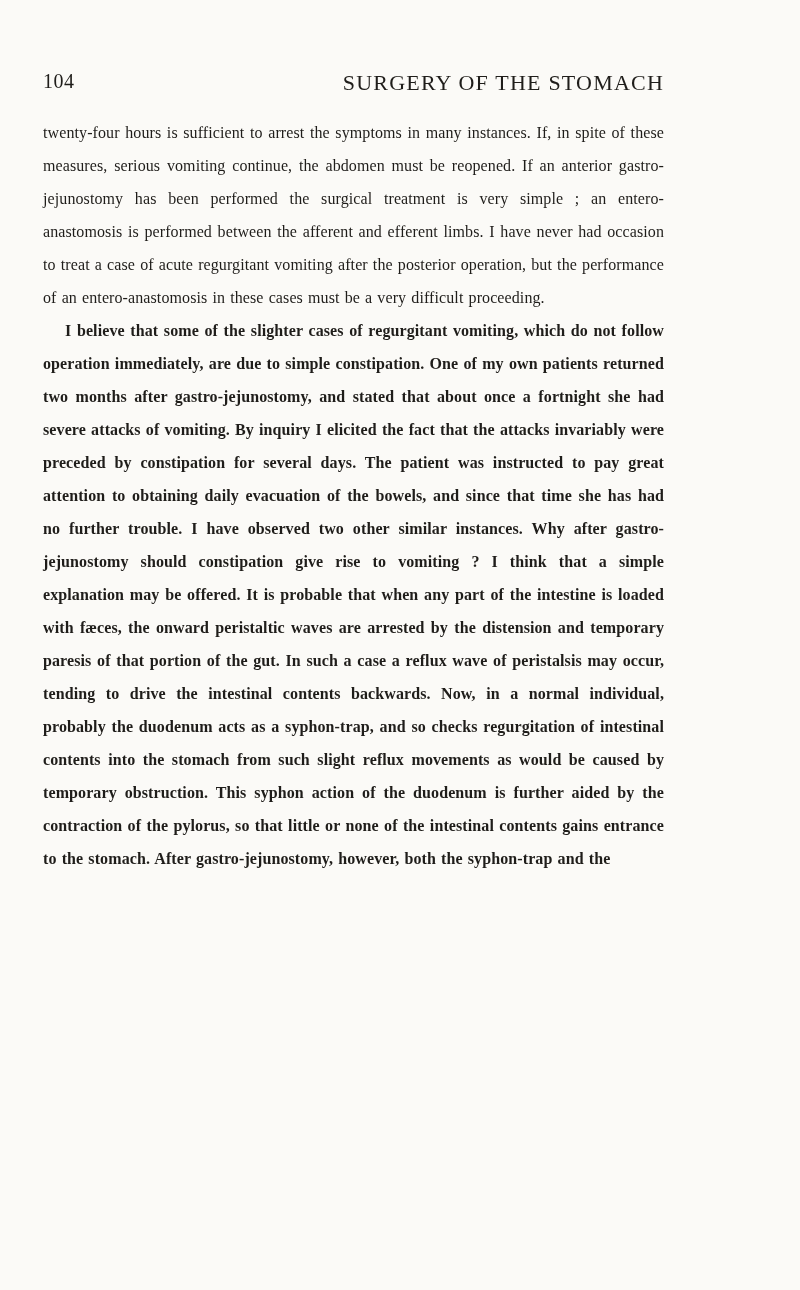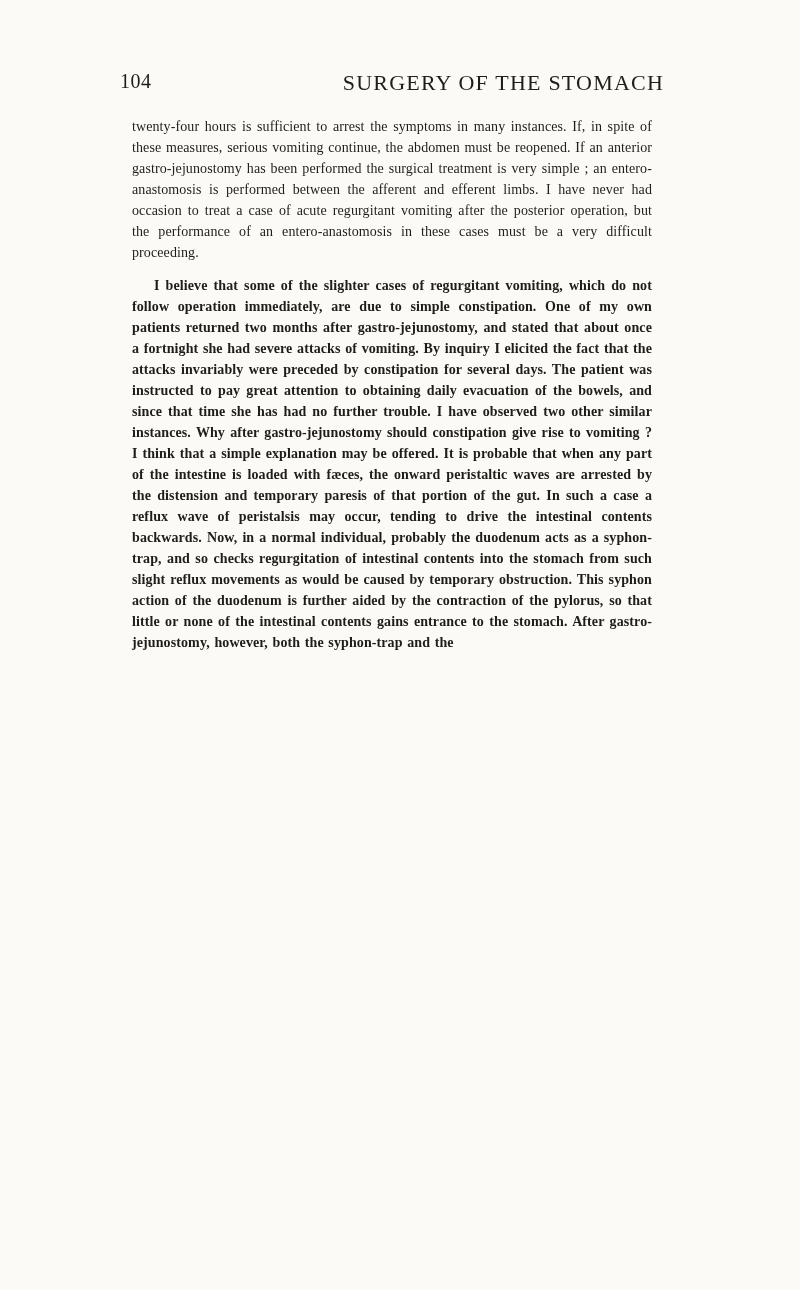--- a/index.html
+++ b/index.html
@@ -12,21 +12,21 @@
     background: #fbfaf7;
     font-family: "Liberation Serif", serif;
     color: #1f1d1a;
     overflow: hidden;
   }
   .page {
     position: relative;
     width: 764px;
     height: 1290px;
     box-sizing: border-box;
-    padding: 70px 100px 0 120px;
+    padding: 70px 100px 0 43px;
     background: #fbfaf7;
   }
   .header {
     position: relative;
     height: 30px;
     margin-bottom: 16px;
   }
   .page-number {
     position: absolute;
     left: 0;
@@ -38,23 +38,23 @@
     position: absolute;
     left: 0;
     right: 0;
     top: 0;
     text-align: right;
     font-size: 22px;
     letter-spacing: 1.2px;
     white-space: nowrap;
   }
   .body-text p {
-    margin: 12px;
-    font-size: 14px;
-    line-height: 21px;
+    margin: 0;
+    font-size: 16px;
+    line-height: 33px;
     text-align: justify;
     letter-spacing: 0.1px;
     word-spacing: 1px;
   }
   .body-text p.indented {
     text-indent: 22px;
     font-weight: bold;
   }
 </style>
 </head>

